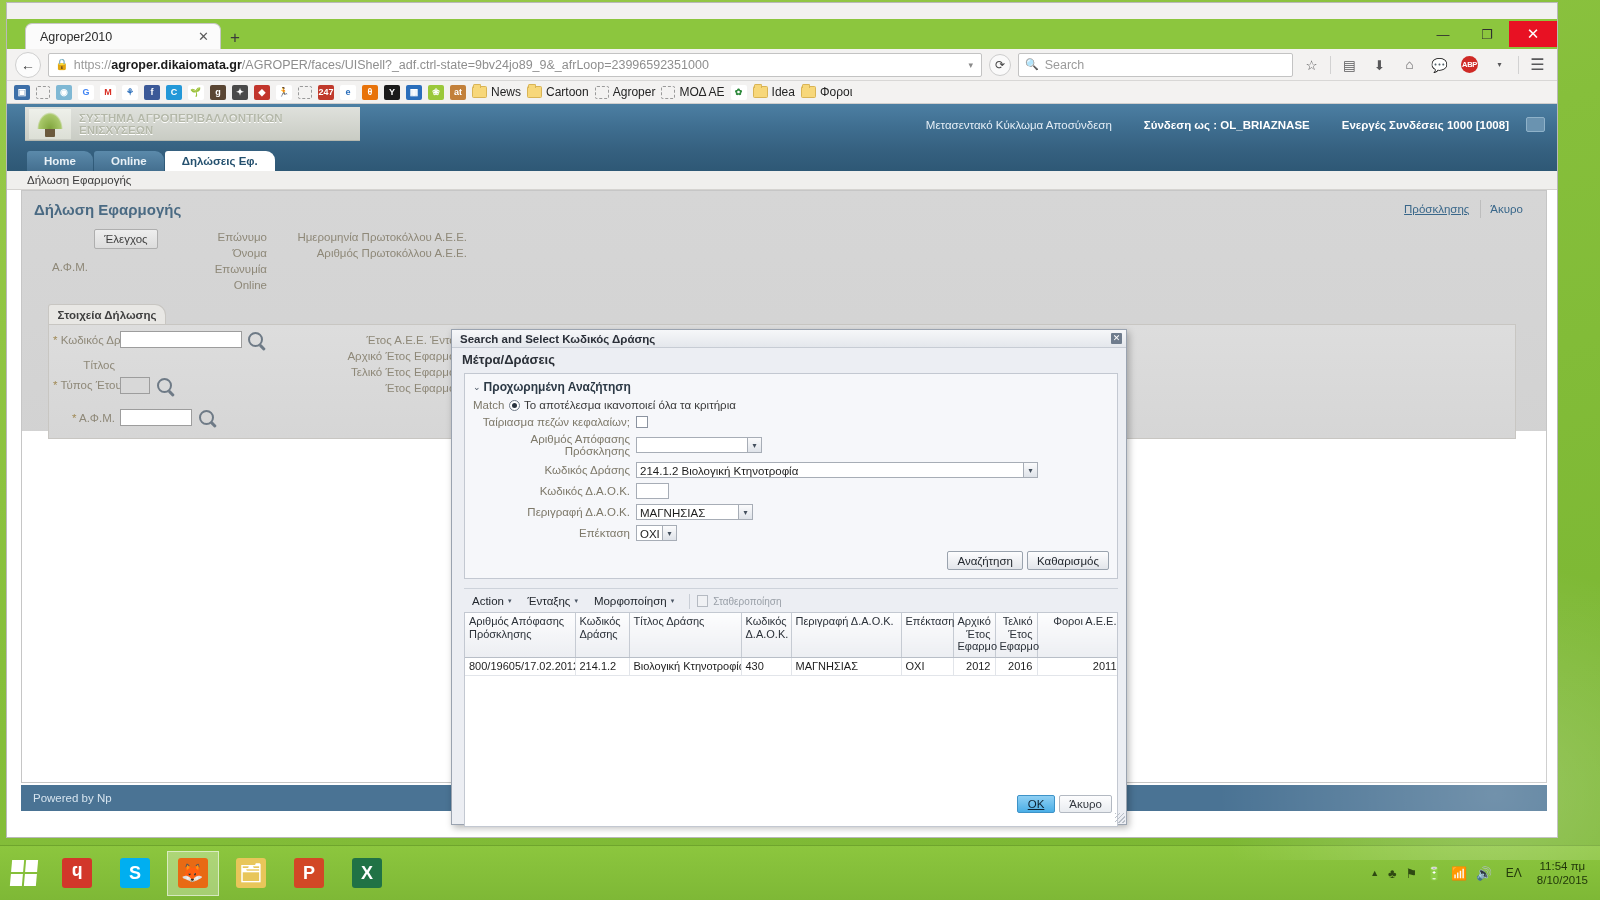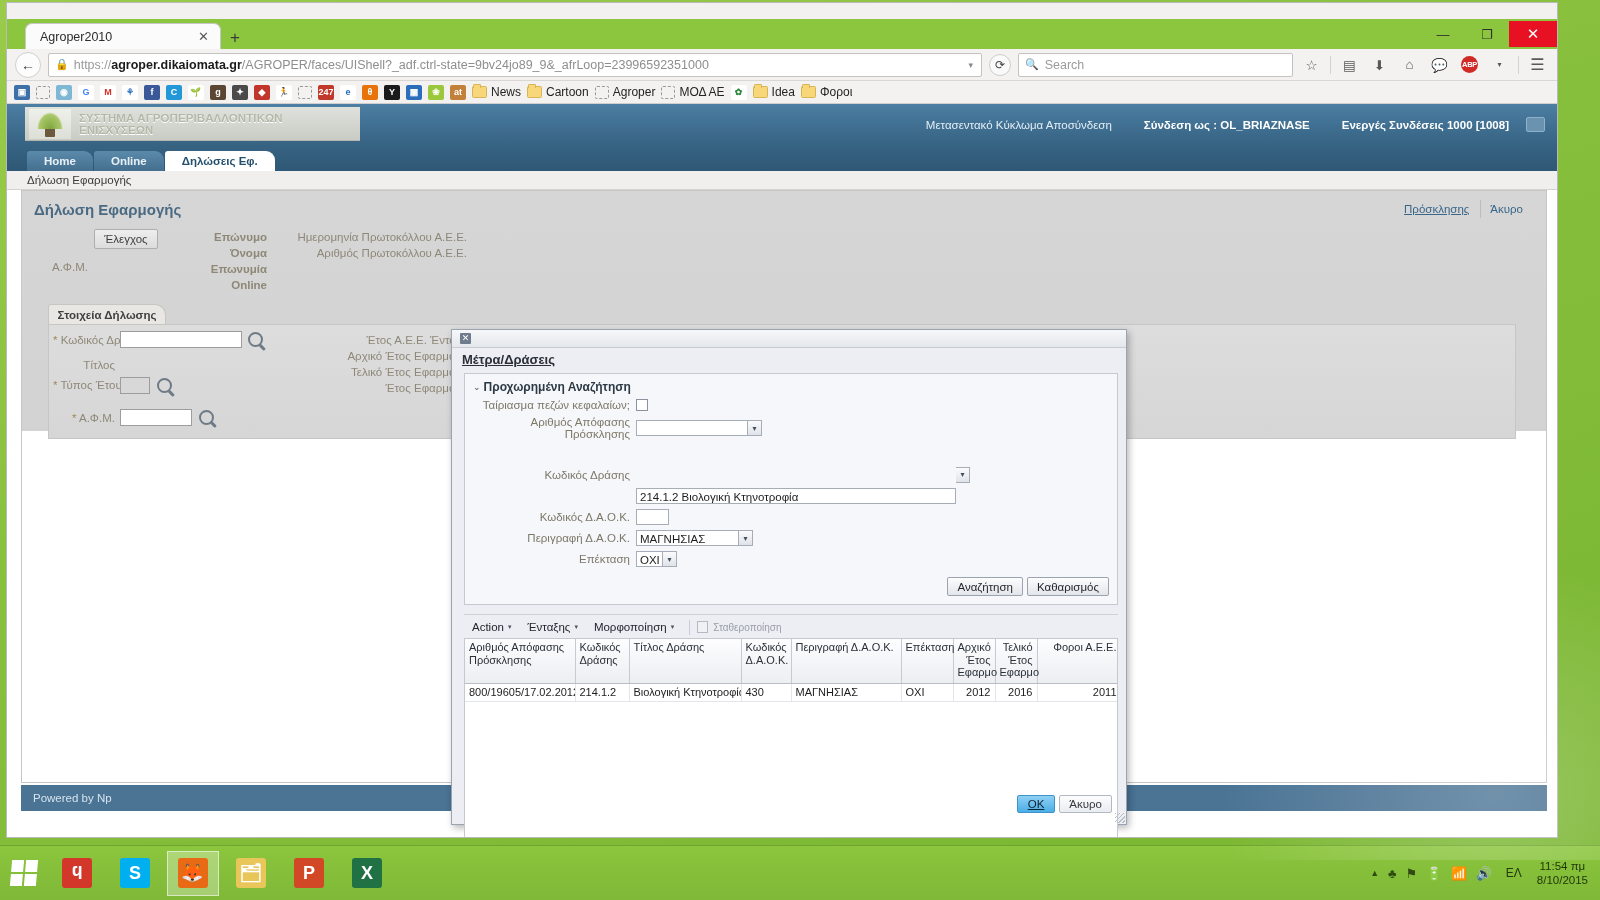--- a/index.html
+++ b/index.html
@@ -206,21 +206,21 @@
     font-size:11.5px; color:#2d2d2d;
   }
   .dlg-titlebar{
     height:18px; background:linear-gradient(180deg,#f6f7f9,#e4e7ec);
     border-bottom:1px solid #c7ccd4;
     display:flex; align-items:center; padding:0 4px 0 8px;
   }
   .dlg-title{ flex:1; font-size:11.5px; font-weight:bold; color:#2a2f38;}
   .dlg-x{ width:11px;height:11px;background:#6f7c8d;color:#fff;font-size:9px;line-height:11px;
           text-align:center;cursor:pointer;border-radius:1px;}
-  .dlg-head{ padding:4px 10px 2px 10px; font-size:13px; font-weight:bold; color:#2b3038;text-decoration:underline;}
+  .dlg-head{ padding:4px 10px 2px 10px; font-size:13px; font-weight:bold; color:#2b3038;}
 
   .searchbox{
     margin:4px 8px 0 12px; border:1px solid #c3c8d1; background:#f6f7fa;
     padding:6px 8px 8px 8px; position:relative;
   }
   .disclosure{ display:flex; align-items:center; gap:3px; margin-bottom:5px;}
   .disc-arrow{ font-size:9px; color:#4a5563; cursor:pointer;}
   .disc-label{ font-size:12px; font-weight:bold; color:#2d3a46;}
   .frow{ display:flex; align-items:center; margin-bottom:5px;}
   .flabel{ text-align:right; color:#7d7869; font-size:11.5px; padding-right:6px;}
@@ -498,21 +498,21 @@
             <div class="linkbtn"><u>Πρόσκλησης</u></div>
             <div class="linkbtn sep2">Άκυρο</div>
           </div>
 
           <div class="formgrid">
             <div style="display:flex;align-items:flex-start;gap:0;">
               <div style="width:130px;">
                 <div class="checkbtn" style="margin-left:42px;">Έλεγχος</div>
                 <div class="lbl" style="margin-top:12px;">Α.Φ.Μ.</div>
               </div>
-              <div style="width:85px;text-align:right;line-height:16px;font-weight:bold;">
+              <div style="width:85px;text-align:right;line-height:16px;">
                 <div class="lbl">Επώνυμο</div>
                 <div class="lbl">Όνομα</div>
                 <div class="lbl">Επωνυμία</div>
                 <div class="lbl">Online</div>
               </div>
               <div style="width:200px;text-align:right;line-height:16px;padding-left:14px;">
                 <div class="lbl">Ημερομηνία Πρωτοκόλλου Α.Ε.Ε.</div>
                 <div class="lbl">Αριθμός Πρωτοκόλλου Α.Ε.Ε.</div>
               </div>
             </div>
@@ -572,49 +572,55 @@
 
         <div class="footerbar">
           <span>Powered by Np</span>
         </div>
       </div>
 
       <div class="overlay">
         <div class="dialog">
 
           <div class="dlg-titlebar">
+            <div class="dlg-title">Search and Select Κωδικός Δράσης</div>
             <div class="dlg-x">✕</div>
           </div>
 
           <div class="dlg-head">Μέτρα/Δράσεις</div>
 
           <div class="searchbox">
             <div class="disclosure">
               <span class="disc-arrow">⌄</span>
               <span class="disc-label">Προχωρημένη Αναζήτηση</span>
             </div>
 
+            <div class="frow">
+              <div class="flabel" style="width:36px;">Match</div>
+              <span class="radio"></span>
+              <span style="margin-left:4px;color:#3a3a3a;">Το αποτέλεσμα ικανοποιεί όλα τα κριτήρια</span>
+            </div>
 
             <div class="frow">
               <div class="flabel" style="width:163px;">Ταίριασμα πεζών κεφαλαίων;</div>
               <span class="chk"></span>
             </div>
 
             <div id="dlgfields">
                 <div class="frow">
                   <div class="flabel" style="width: 163px;">Αριθμός Απόφασης Πρόσκλησης</div>
                   <div class="combo">
                     <div class="inp" style="width: 112px;"></div>
                     <div class="ddbtn">▾</div>
                   </div>
                 </div>
                 <div class="frow">
                   <div class="flabel" style="width: 163px;">Κωδικός Δράσης</div>
                   <div class="combo">
-                    <div class="inp" style="width: 320px; margin-top: 43px;">214.1.2 Βιολογική Κτηνοτροφία</div>
+                    <div class="inp" style="width: 388px;">214.1.2 Βιολογική Κτηνοτροφία</div>
                     <div class="ddbtn">▾</div>
                   </div>
                 </div>
                 <div class="frow">
                   <div class="flabel" style="width: 163px;">Κωδικός Δ.Α.Ο.Κ.</div>
                   <div class="combo">
                     <div class="inp" style="width: 33px;"></div>
                   </div>
                 </div>
                 <div class="frow">

